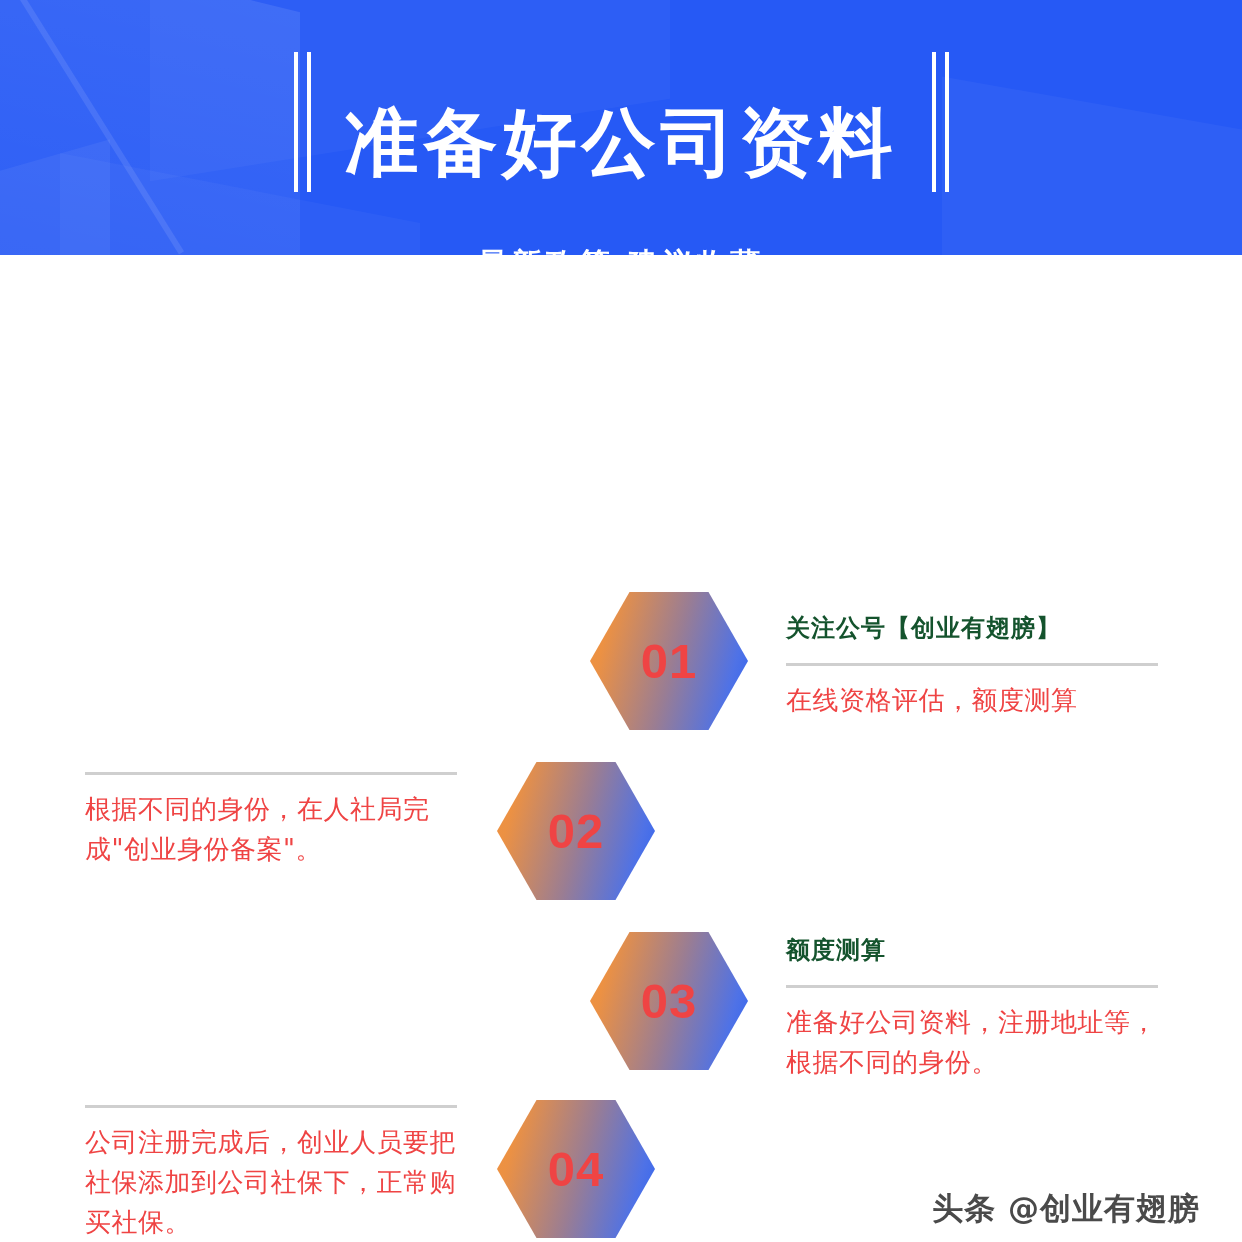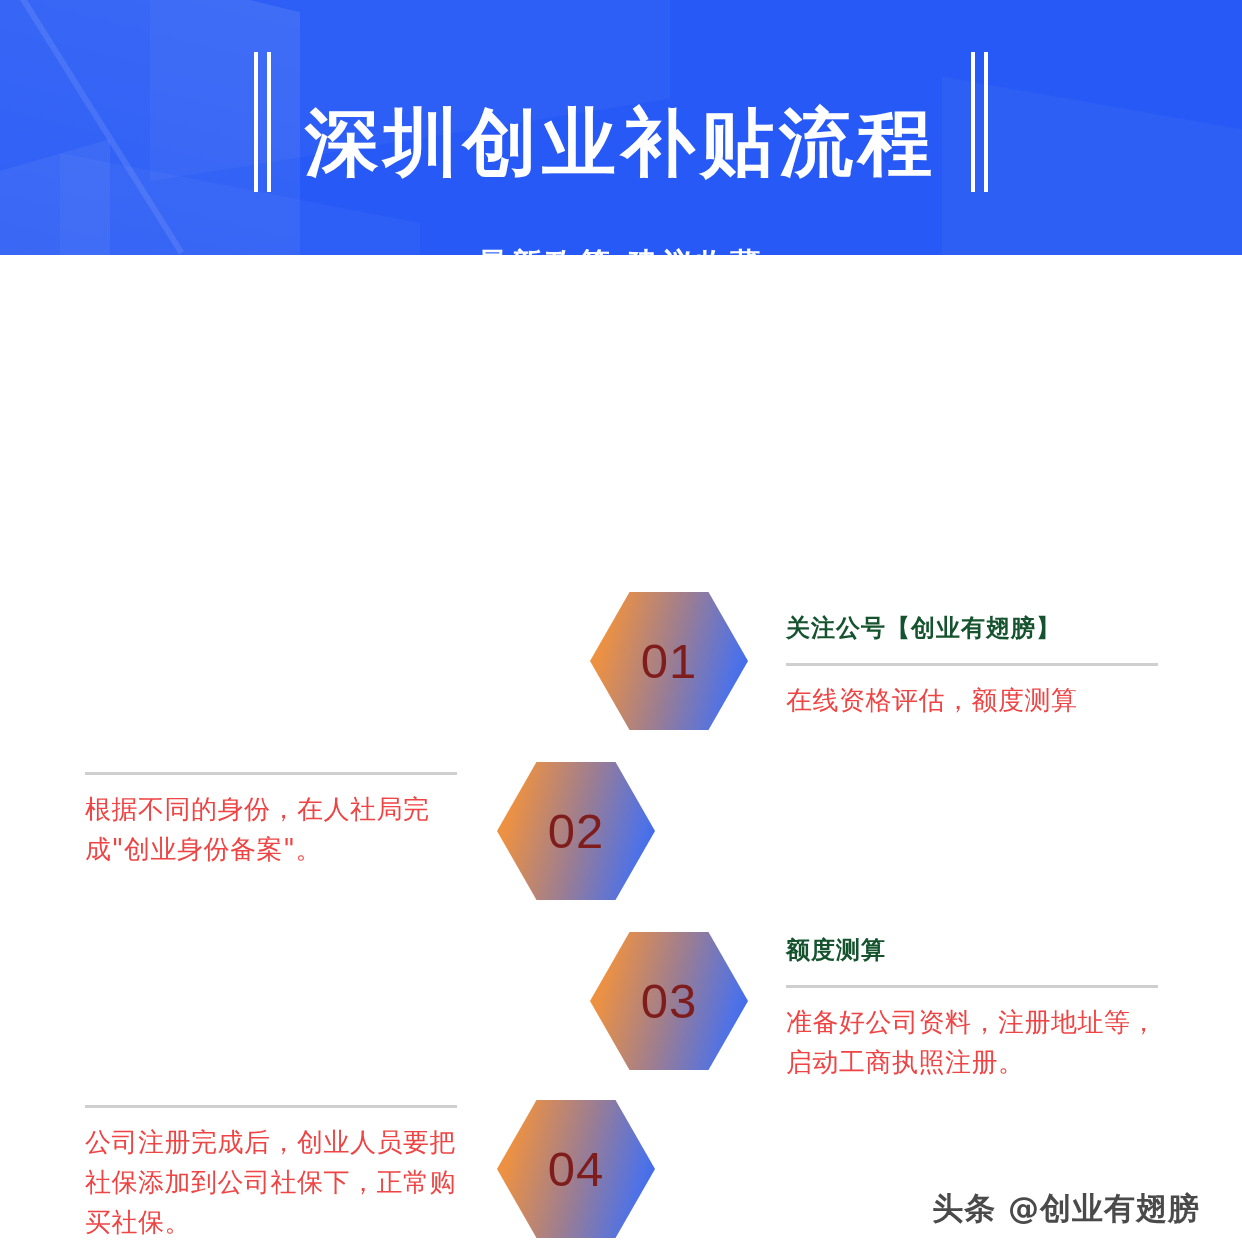--- a/index.html
+++ b/index.html
@@ -160,23 +160,23 @@
   .hex .hex-inner {
     inset: 9px 10px;
     background: linear-gradient(105deg, #ef9340 0%, #ec9143 14%, #9a7d93 52%, #4f72e6 84%, #2f63f2 100%);
   }
   .hex .hex-num {
     position: absolute;
     inset: 0;
     display: flex;
     align-items: center;
     justify-content: center;
-    color: #7f1d1d;
+    color: #ef4444;
     font-size: 49px;
-    font-weight: 400;
+    font-weight: 700;
     letter-spacing: 1px;
     font-family: "Liberation Sans", sans-serif;
     z-index: 2;
   }
 
   
   .panel {
     position: absolute;
     width: 372px;
   }
@@ -231,21 +231,21 @@
   <div class="hdr-shape facet-e"></div>
   <div class="hdr-shape facet-f"></div>
 
   <div class="title-wrap">
     <div class="title-center">
       <div class="title-row">
         <div class="rule-pair left">
           <div class="rule"></div>
             <div class="rule"></div>
         </div>
-        <h1 class="main-title">深圳创业补贴流程</h1>
+        <h1 class="main-title">准备好公司资料</h1>
         <div class="rule-pair right">
           <div class="rule"></div>
             <div class="rule"></div>
         </div>
       </div>
       <div class="sub-title">最新政策  建议收藏</div>
     </div>
   </div>
 </div>
 
@@ -273,21 +273,21 @@
   </div>
 
   <div class="hex" style="left:580px; top:665px;">
     <div class="hex-outer"></div>
     <div class="hex-inner"></div>
     <div class="hex-num">03</div>
   </div>
   <div class="panel right" style="left:786px; top:672px; width:372px;">
     <div class="p-title">额度测算</div>
     <div class="p-sep"></div>
-    <div class="p-desc">准备好公司资料，注册地址等，启动工商执照注册。</div>
+    <div class="p-desc">准备好公司资料，注册地址等，根据不同的身份。</div>
   </div>
 
   <div class="hex" style="left:487px; top:833px;">
     <div class="hex-outer"></div>
     <div class="hex-inner"></div>
     <div class="hex-num">04</div>
   </div>
   <div class="panel left" style="left:85px; top:838px; width:372px;">
     <div class="p-sep"></div>
     <div class="p-desc">公司注册完成后，创业人员要把社保添加到公司社保下，正常购买社保。</div>

